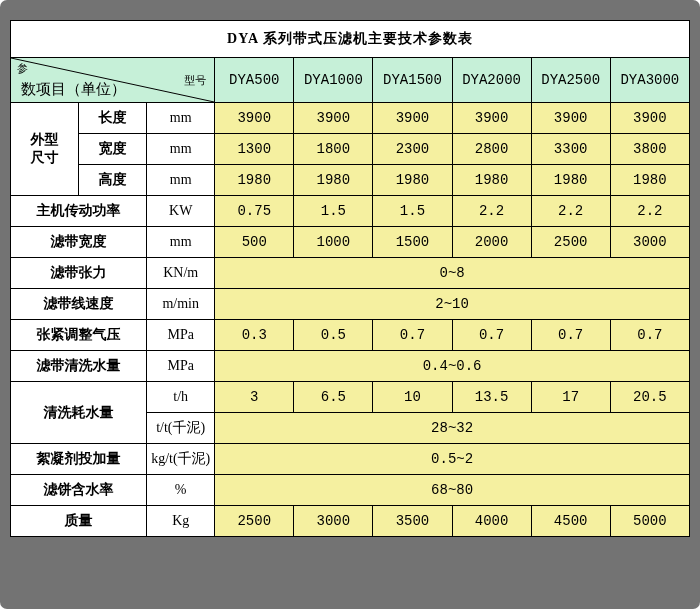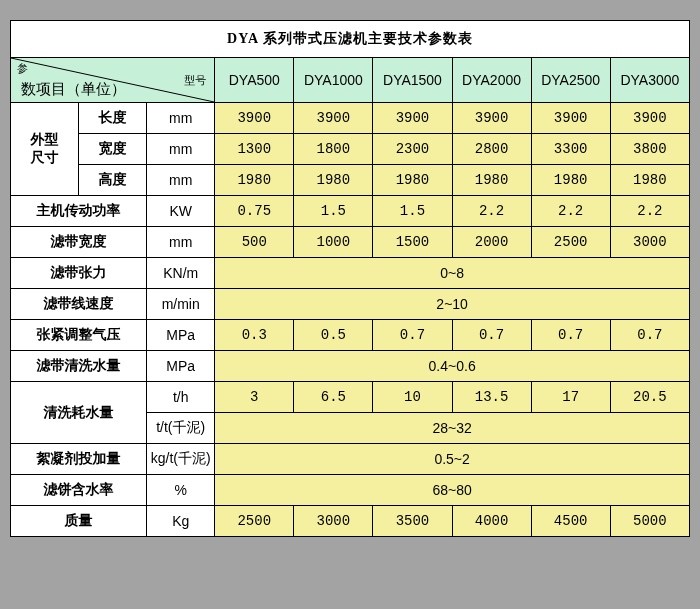--- a/index.html
+++ b/index.html
@@ -10,21 +10,22 @@
   body {
     width: 700px;
     height: 609px;
     font-family: "Liberation Sans", sans-serif;
     overflow: hidden;
   }
   .sheet {
     position: relative;
     width: 700px;
     height: 609px;
-    background: #a3a3a3;
+    background: #737373;
+    border-radius: 7px;
   }
   table.spec {
     position: absolute;
     left: 10px;
     top: 20px;
     width: 680px;
     border-collapse: collapse;
     table-layout: fixed;
     background: #ffffff;
   }
@@ -83,49 +84,50 @@
     left: 10px;
     bottom: 3px;
     font-size: 15px;
     color: #000;
     white-space: nowrap;
   }
   .model-head {
     background: #c6f0d8;
     font-size: 13px;
     height: 44px !important;
+    font-family: Liberation Mono, monospace;
   }
   
   .name-cell {
     background: #ffffff;
     font-weight: bold;
     font-size: 15px;
     text-align: left;
     padding-left: 6px;
   }
   .sub-cell {
     background: #ffffff;
     font-weight: bold;
     font-size: 15px;
     font-family: Liberation Mono, monospace;
   }
   .unit-cell {
     background: #ffffff;
     font-size: 13px;
-    font-family: Liberation Sans, sans-serif;
+    font-family: Liberation Serif, serif;
   }
   .val-cell {
     background: #f5f0a0;
     font-size: 14px;
     font-family: Liberation Mono, monospace;
   }
   .val-span {
     background: #f5f0a0;
     font-size: 14px;
-    font-family: Liberation Sans, sans-serif;
+    font-family: Liberation Mono, monospace;
   }
   .nowrap { white-space: nowrap; }
 </style>
 </head>
 <body>
 
 <div class="sheet">
   <table class="spec">
     <colgroup>
       <col style="width:68px">

